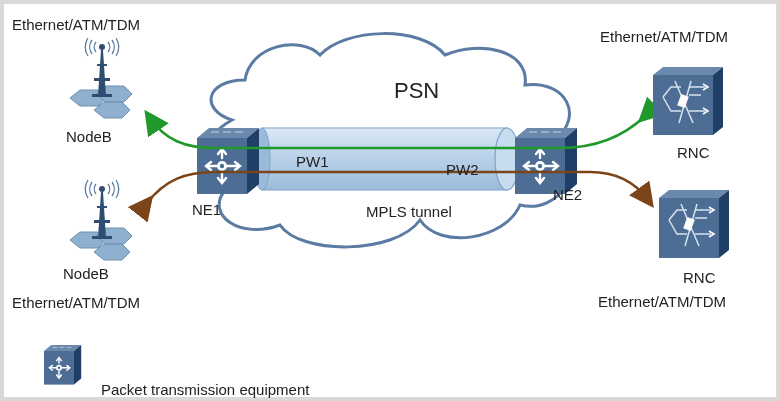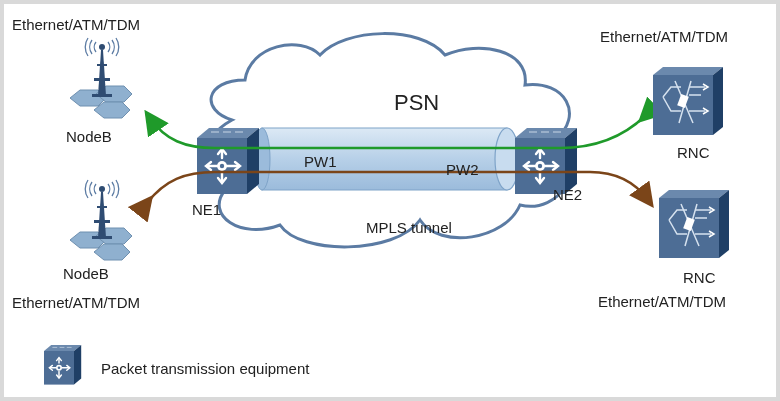--- a/index.html
+++ b/index.html
@@ -6,21 +6,21 @@
     body {
       width: 780px; height: 401px; background: #d9d9d9;
       font-family: "Liberation Sans", sans-serif; position: relative; overflow: hidden;
     }
     .frame {
       position: absolute; left: 4px; top: 4px; width: 772px; height: 393px;
       background: #ffffff;
     }
     svg { position: absolute; left: 0; top: 0; }
     .lbl { position: absolute; font-size: 15px; color: #222; white-space: nowrap; line-height: 1; }
-    .lbl-big { font-size: 22px; margin-top: 12px; }
+    .lbl-big { font-size: 22px; }
   </style>
 </head>
 <body>
 
 <div class="frame"></div>
 
 <svg width="780" height="401" viewBox="0 0 780 401">
   <defs>
     <linearGradient id="tubeGrad" x1="0" y1="0" x2="0" y2="1">
       <stop offset="0" stop-color="#dce9f5"></stop>
@@ -112,24 +112,24 @@
     <use href="#pte" x="0" y="0"></use>
   </g>
 </svg>
 
 <div class="lbl" style="left:12px;top:17px">Ethernet/ATM/TDM</div>
 <div class="lbl" style="left:66px;top:129px">NodeB</div>
 <div class="lbl" style="left:63px;top:266px">NodeB</div>
 <div class="lbl" style="left:12px;top:295px">Ethernet/ATM/TDM</div>
 
 <div class="lbl lbl-big" style="left:394px;top:80px">PSN</div>
-<div class="lbl" style="left:304px;top:154px">PW1</div>
+<div class="lbl" style="left:296px;top:154px">PW1</div>
 <div class="lbl" style="left:446px;top:162px">PW2</div>
-<div class="lbl" style="left:366px;top:220px">MPLS tunnel</div>
+<div class="lbl" style="left:366px;top:204px">MPLS tunnel</div>
 <div class="lbl" style="left:192px;top:202px">NE1</div>
 <div class="lbl" style="left:553px;top:187px">NE2</div>
 
 <div class="lbl" style="left:600px;top:29px">Ethernet/ATM/TDM</div>
 <div class="lbl" style="left:677px;top:145px">RNC</div>
 <div class="lbl" style="left:683px;top:270px">RNC</div>
 <div class="lbl" style="left:598px;top:294px">Ethernet/ATM/TDM</div>
 
-<div class="lbl" style="left:101px;top:361px">Packet transmission equipment</div>
+<div class="lbl" style="left:101px;top:382px">Packet transmission equipment</div>
 
 </body></html>

